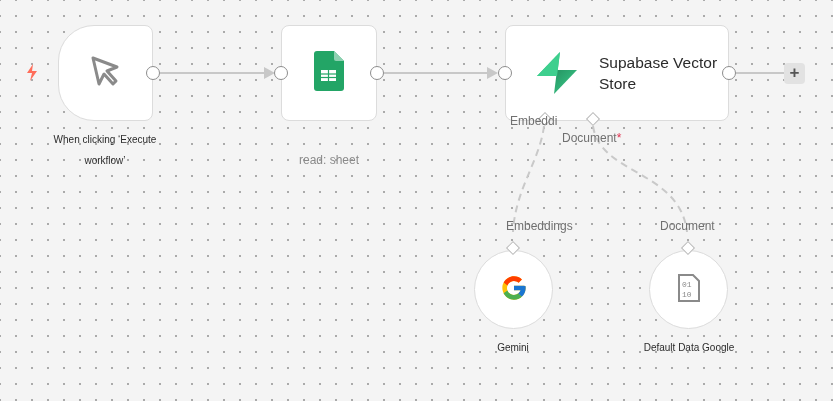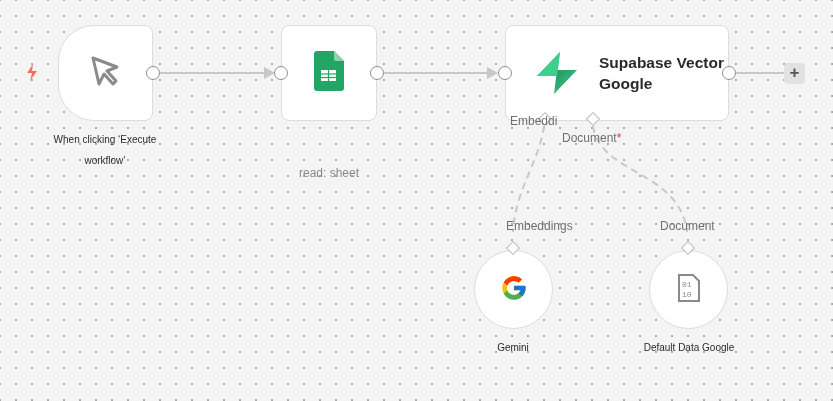--- a/index.html
+++ b/index.html
@@ -33,21 +33,21 @@
     text-align:center; line-height:21px;
   }
   .sublabel { position:absolute; color:#8a8a8a; font-size:12px; text-align:center; }
   .portlabel { position:absolute; color:#707070; font-size:12px; white-space:nowrap; }
   .req { color:#e0304e; }
   .plus-btn {
     position:absolute; width:21px; height:21px; border-radius:4px;
     background:#e2e2e2; color:#555; font-size:17px; line-height:20px;
     text-align:center; font-weight:bold;
   }
-  .title-inline { color:#2b2b2b; font-size:15.5px; font-weight:700; line-height:21px; }
+  .title-inline { color:#2b2b2b; font-size:15.5px; font-weight:400; line-height:21px; }
 </style>
 </head>
 <body>
 
 <div class="canvas">
 
   <svg class="edges">
 
     <line x1="160" y1="73" x2="266" y2="73" stroke="#c8c8c8" stroke-width="2"></line>
     <polygon points="264,67 275,73 264,79" fill="#c8c8c8"></polygon>
@@ -87,39 +87,39 @@
         <path d="M20 0 L30 10 H22 A2 2 0 0 1 20 8 Z" fill="#8ed1b1"></path>
         <rect x="7" y="19" width="15" height="11" fill="#fff"></rect>
         <line x1="7" y1="23" x2="22" y2="23" stroke="#23a566" stroke-width="1.2"></line>
         <line x1="7" y1="26.5" x2="22" y2="26.5" stroke="#23a566" stroke-width="1.2"></line>
         <line x1="14.5" y1="19" x2="14.5" y2="30" stroke="#23a566" stroke-width="1.2"></line>
       </svg>
     </span>
   </div>
   <div class="handle" style="left:274px;top:66px;"></div>
   <div class="handle" style="left:370px;top:66px;"></div>
-  <div class="sublabel" style="left:229px;top:153px;width:200px;margin-top:13px;">read: sheet</div>
+  <div class="sublabel" style="left:229px;top:153px;width:200px;">read: sheet</div>
 
   <div class="node" style="left:505px;top:25px;width:224px;height:96px;justify-content:flex-start;">
     <span style="margin-left:31px;margin-right:22px;display:inline-flex;">
       <svg width="40" height="42" viewBox="0 0 40 42">
         <defs>
             <linearGradient id="sg" x1="0" y1="0" x2="1" y2="1">
               <stop offset="0" stop-color="#249361"></stop>
               <stop offset="1" stop-color="#3ecf8e"></stop>
             </linearGradient>
           </defs>
         <path d="M23 0 L0 24 H20 Z" fill="#3ecf8e"></path>
         <path d="M17 42 L40 18 H20 Z" fill="url(#sg)"></path>
         <path d="M23 0 L20 24 L0 24 Z" fill="#3ecf8e"></path>
       </svg>
     </span>
     <div>
       <div class="title-inline">Supabase Vector</div>
-      <div class="title-inline">Google</div>
+      <div class="title-inline">Store</div>
     </div>
   </div>
   <div class="handle" style="left:498px;top:66px;"></div>
   <div class="handle" style="left:722px;top:66px;"></div>
   <div class="diamond" style="left:540px;top:114px;"></div>
   <div class="diamond" style="left:588px;top:114px;"></div>
   <div class="portlabel" style="left:510px;top:114px;">Embeddi</div>
   <div class="portlabel" style="left:562px;top:131px;">
     <span>Document</span><span class="req">*</span>
   </div>

